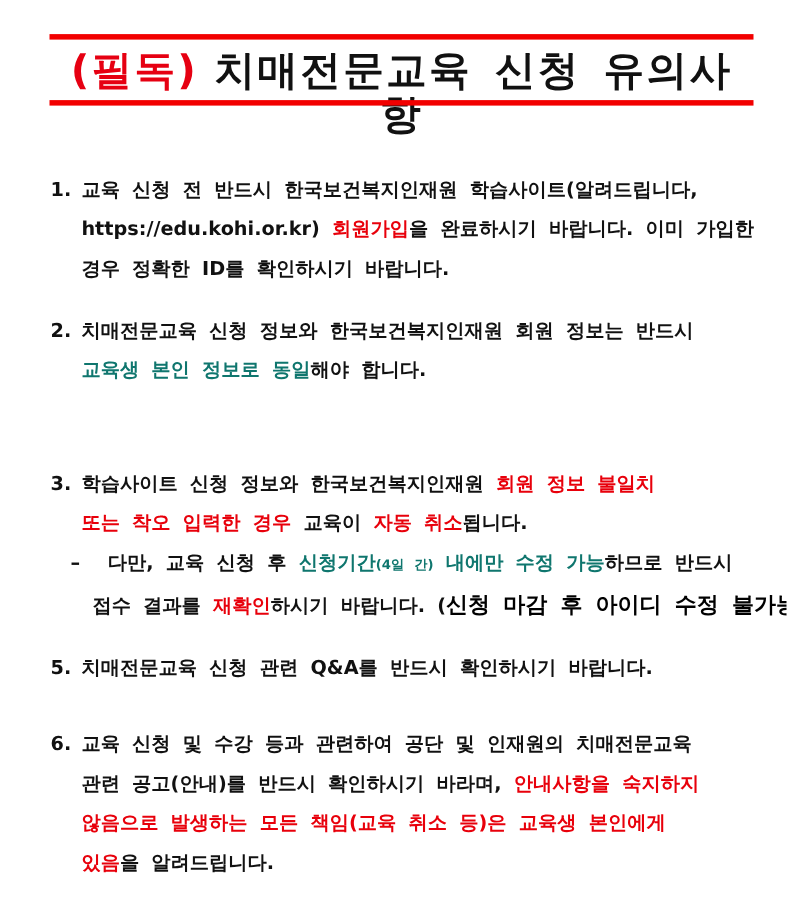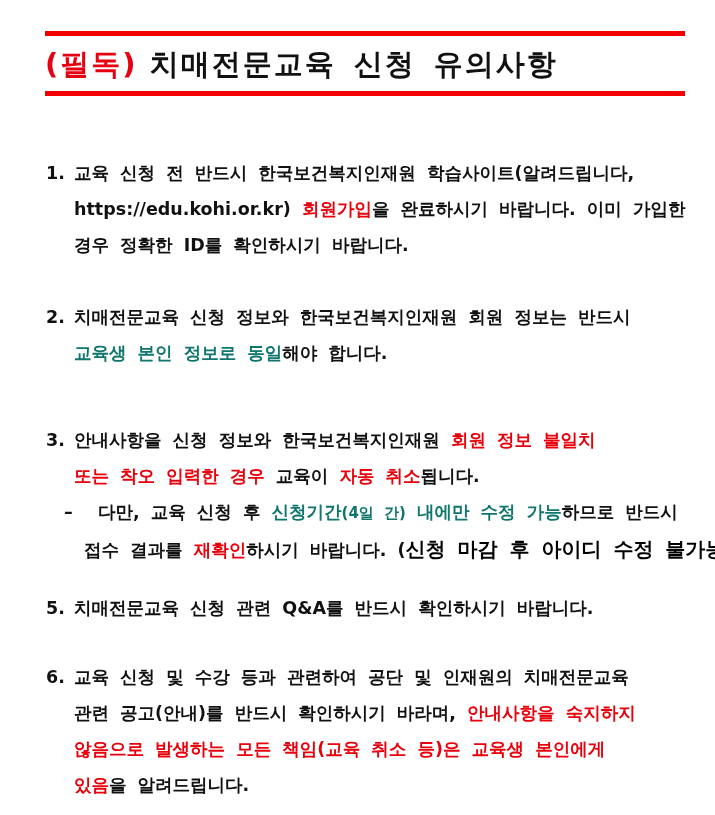--- a/index.html
+++ b/index.html
@@ -1,32 +1,32 @@
 <!DOCTYPE html>
 <html><head>
 <meta charset="utf-8">
 <style>
   html, body { margin: 0; padding: 0; background: #ffffff; }
   body { width: 715px; height: 815px; position: relative; overflow: hidden;
          font-family: "DejaVu Sans", "Liberation Sans", sans-serif; color: #111; }
   .rule { position: absolute; left: 45px; width: 640px; height: 5px; background: #f20000; }
   .rule.top { top: 31px; }
   .rule.bottom { top: 91px; }
-  .title { position: absolute; top: 44px; left: 45px; width: 640px; text-align: left;
-           font-size: 29px; font-weight: bold; letter-spacing: 2px; line-height: 40px; }
+  .title { position: absolute; top: 44px; left: 45px; width: 640px; text-align: center;
+           font-size: 37px; font-weight: bold; letter-spacing: 2px; line-height: 40px; }
   .title .tag { color: #e60012; }
   .title .main { color: #111; word-spacing: 6px; }
   .item { position: absolute; left: 46px; width: 645px; font-size: 17.5px; font-weight: bold;
           line-height: 36px; word-spacing: 5px; }
   .line { white-space: nowrap; }
   .indent { padding-left: 28px; }
   .indent2 { padding-left: 38px; }
   .red { color: #e8000b; }
   .blue { color: #0f766e; }
-  .small { font-size: 15px; }
+  .small { font-size: 12px; }
   .smallred { font-size: 20px; color: #000000; }
   .num { display: inline-block; width: 28px; }
   .dash { display: inline-block; width: 34px; padding-left: 18px; }
 </style>
 </head>
 <body>
 
 <div class="rule top"></div>
 <div class="title">
   <span class="tag">(필독)</span>
@@ -39,32 +39,32 @@
     <span class="num">1.</span><span>교육 신청 전 반드시 한국보건복지인재원 학습사이트(알려드립니다,</span>
   </div>
   <div class="line indent">
     <span>https://edu.kohi.or.kr) </span><span class="red">회원가입</span><span>을 완료하시기 바랍니다. 이미 가입한</span>
   </div>
   <div class="line indent">
     <span>경우 정확한 ID를 확인하시기 바랍니다.</span>
   </div>
 </div>
 
-<div class="item" style="top:283px;margin-top:16px;">
+<div class="item" style="top:283px;">
   <div class="line">
     <span class="num">2.</span><span>치매전문교육 신청 정보와 한국보건복지인재원 회원 정보는 반드시</span>
   </div>
   <div class="line indent">
     <span class="blue">교육생 본인 정보로 동일</span><span>해야 합니다.</span>
   </div>
 </div>
 
 <div class="item" style="top:422px;">
   <div class="line">
-    <span class="num">3.</span><span>안내사항을 신청 정보와 한국보건복지인재원 </span><span class="red">회원 정보 불일치</span>
+    <span class="num">3.</span><span>학습사이트 신청 정보와 한국보건복지인재원 </span><span class="red">회원 정보 불일치</span>
   </div>
   <div class="line indent">
     <span class="red">또는 착오 입력한 경우</span><span> 교육이 </span><span class="red">자동 취소</span><span>됩니다.</span>
   </div>
   <div class="line">
     <span class="dash">–</span><span>다만, 교육 신청 후 </span><span class="blue">신청기간</span><span class="blue small">(4일 간)</span><span class="blue"> 내에만 수정 가능</span><span>하므로 반드시</span>
   </div>
   <div class="line indent2">
     <span>접수 결과를 </span><span class="red">재확인</span><span>하시기 바랍니다. (</span><span class="smallred">신청 마감 후 아이디 수정 불가능</span><span>)</span>
   </div>

